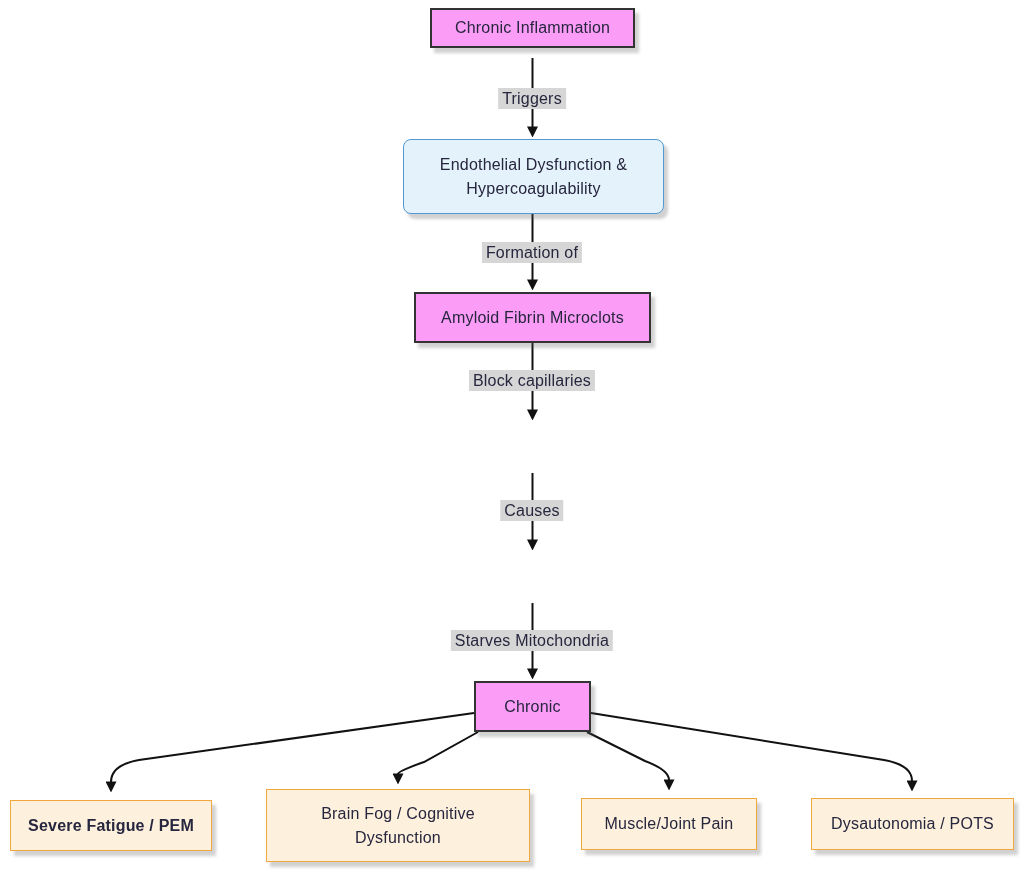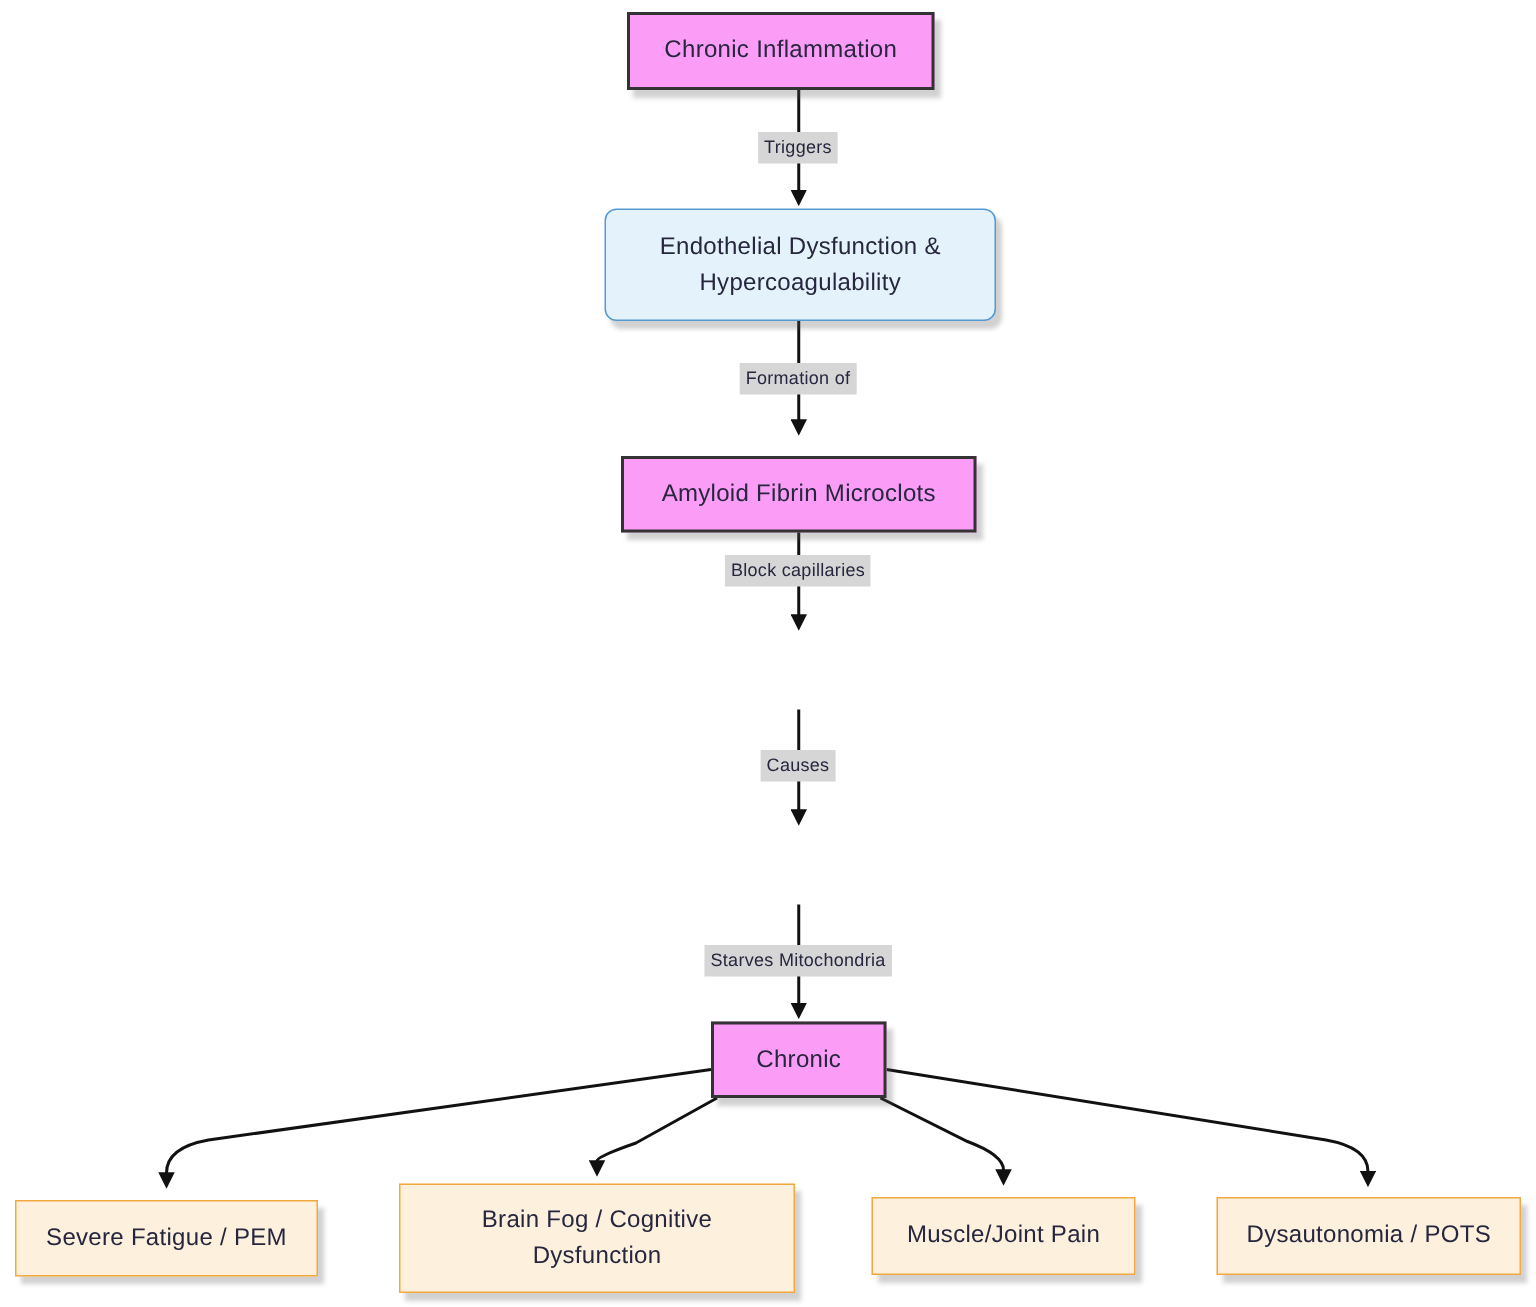--- a/index.html
+++ b/index.html
@@ -55,34 +55,34 @@
   }
   .node.orange {
     background: var(--orange-fill, #fdf0dd);
     border: 1.5px solid var(--orange-border, #f3a73f);
   }
   .edge-label {
     position: absolute;
     transform: translateX(-50%);
     background: var(--label-bg, #d6d6d6);
     color: var(--text-color, #26263e);
-    font-size: 12px;
+    font-size: 16px;
     letter-spacing: 0.2px;
     line-height: 21px;
     padding: 0 4px;
     white-space: nowrap;
   }
   
-  .n-chronic      { left: 418px; top: 8px;   width: 205px; height: 52px; }
+  .n-chronic      { left: 430px; top: 8px;   width: 205px; height: 40px; }
   .n-endothelial  { left: 403px; top: 139px; width: 261px; height: 75px; }
-  .n-amyloid      { left: 414px; top: 292px; width: 237px; height: 51px; margin-top: 12px; }
+  .n-amyloid      { left: 414px; top: 292px; width: 237px; height: 51px; }
   .n-reduced      { left: 418px; top: 422px; width: 229px; height: 51px; }
   .n-cellular     { left: 433px; top: 552px; width: 200px; height: 51px; }
   .n-symptoms     { left: 474px; top: 681px; width: 117px; height: 51px; }
-  .n-fatigue      { left: 10px;  top: 800px; width: 202px; height: 51px; }
+  .n-fatigue      { left: 10px;  top: 800px; width: 202px; height: 51px; font-weight: bold; }
   .n-brainfog     { left: 266px; top: 789px; width: 264px; height: 73px; }
   .n-muscle       { left: 581px; top: 798px; width: 176px; height: 52px; }
   .n-dysautonomia { left: 811px; top: 798px; width: 203px; height: 52px; }
   
   .el-triggers  { left: 532px; top: 88px; }
   .el-formation { left: 532px; top: 242px; }
   .el-block     { left: 532px; top: 370px; }
   .el-causes    { left: 532px; top: 500px; }
   .el-starves   { left: 532px; top: 630px; }
 </style>

